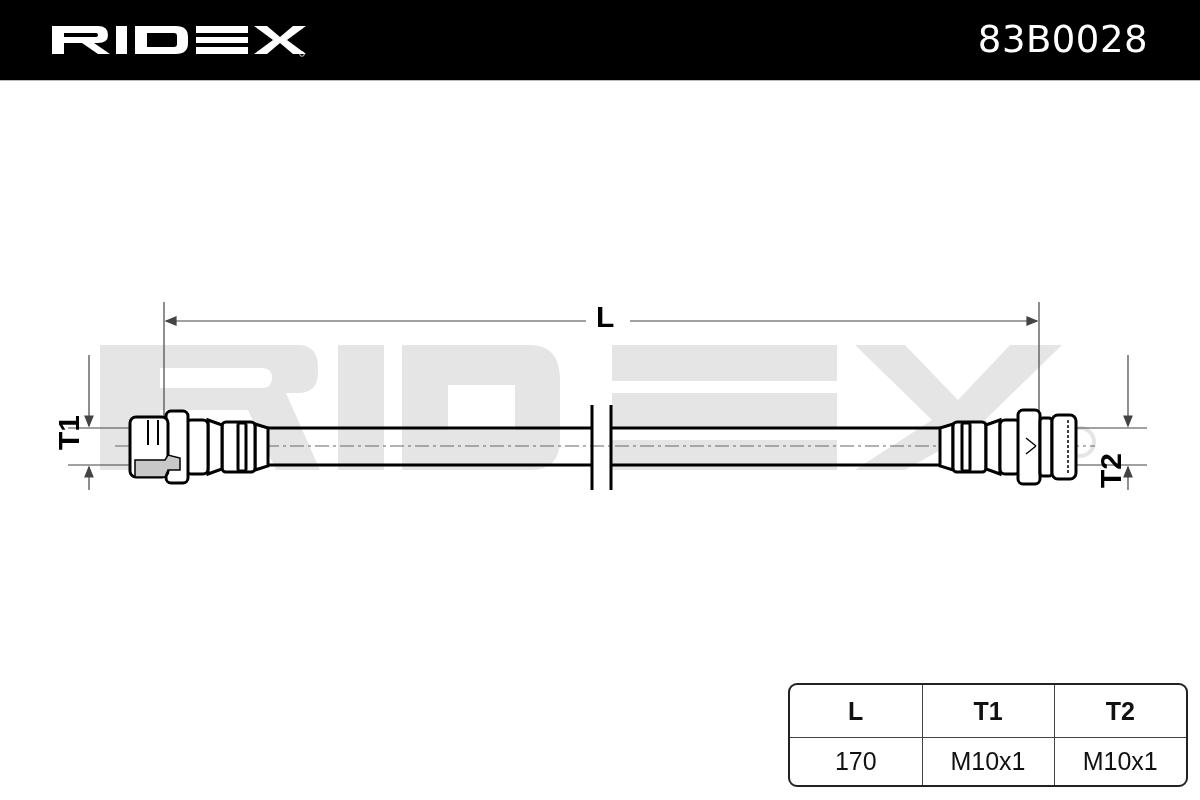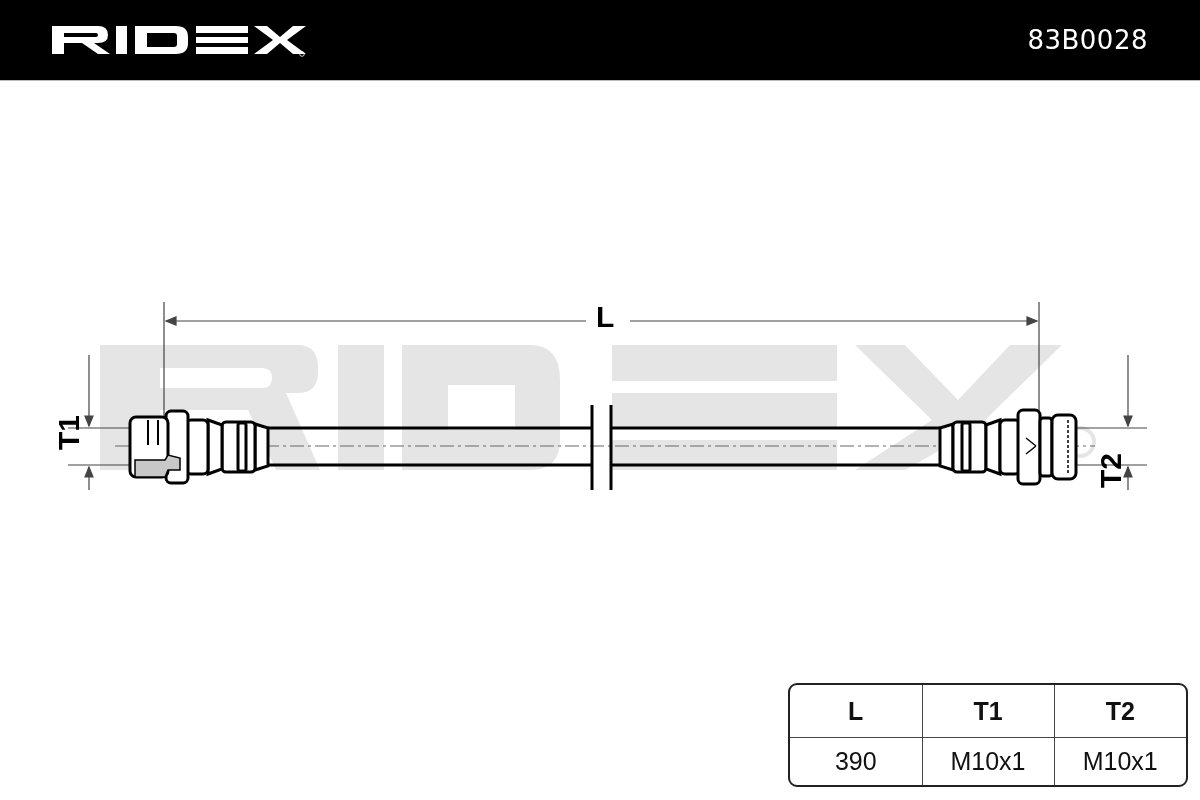--- a/index.html
+++ b/index.html
@@ -1,19 +1,19 @@
 <!DOCTYPE html>
 <html><head>
 <meta charset="utf-8">
 <style>
   html, body { margin: 0; padding: 0; background: #ffffff; }
   body { width: 1200px; height: 800px; position: relative; overflow: hidden; font-family: "Liberation Sans", sans-serif; }
   .header { position: absolute; left: 0; top: 0; width: 1200px; height: 80px; background: #000; border-bottom: 1px solid #bbb; }
   .logo { position: absolute; left: 50px; top: 22px; }
-  .part-number { position: absolute; right: 52px; top: 14px; color: #fff; font-family: "DejaVu Sans", sans-serif; font-size: 26px; font-weight: normal; letter-spacing: 0.5px; line-height: 52px; }
+  .part-number { position: absolute; right: 52px; top: 14px; color: #fff; font-family: "DejaVu Sans", sans-serif; font-size: 37px; font-weight: normal; letter-spacing: 0.5px; line-height: 52px; }
   .drawing { position: absolute; left: 0; top: 80px; width: 1200px; height: 600px; }
   .dim-label { position: absolute; font-family: "Liberation Sans", sans-serif; font-weight: bold; font-size: 30px; color: #000; line-height: 30px; }
   .dim-L { left: 596px; top: 222px; }
   .dim-T1 { left: 54px; top: 370px; transform: rotate(-90deg); transform-origin: left top; }
   .dim-T2 { left: 1096px; top: 408px; transform: rotate(-90deg); transform-origin: left top; }
   .spec-table { position: absolute; left: 788px; top: 683px; width: 396px; height: 100px; border: 2px solid #222; border-radius: 9px; border-collapse: separate; border-spacing: 0; overflow: hidden; }
   .spec-table table { width: 100%; height: 100%; border-collapse: collapse; }
   .spec-table th, .spec-table td { border: 1px solid #444; text-align: center; vertical-align: middle; font-family: "Liberation Sans", sans-serif; font-size: 25px; color: #111; width: 33.33%; }
   .spec-table tr:first-child th { border-top: none; }
   .spec-table tr:last-child td { border-bottom: none; }
@@ -139,19 +139,19 @@
 
 <div class="spec-table">
   <table>
     <tbody>
         <tr>
       <th>L</th>
       <th>T1</th>
       <th>T2</th>
     </tr>
     <tr>
-      <td>390</td>
+      <td>170</td>
       <td>M10x1</td>
       <td>M10x1</td>
     </tr>
   </tbody>
     </table>
 </div>
 
 </body></html>

